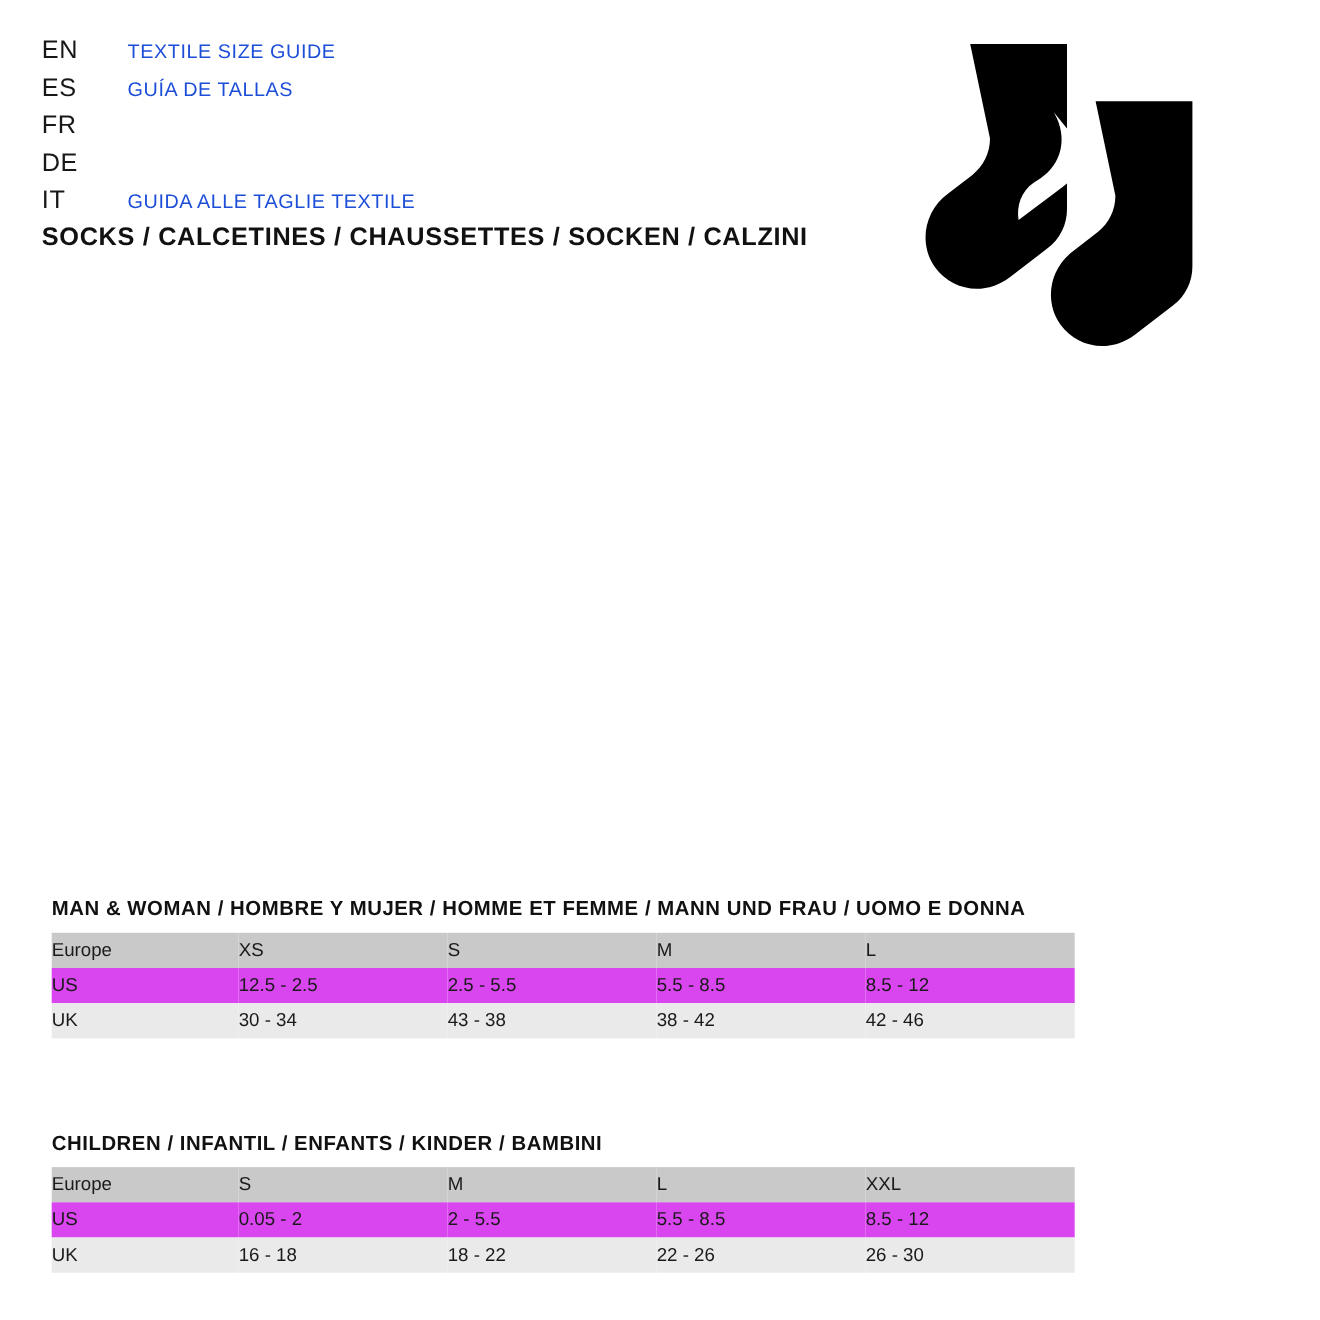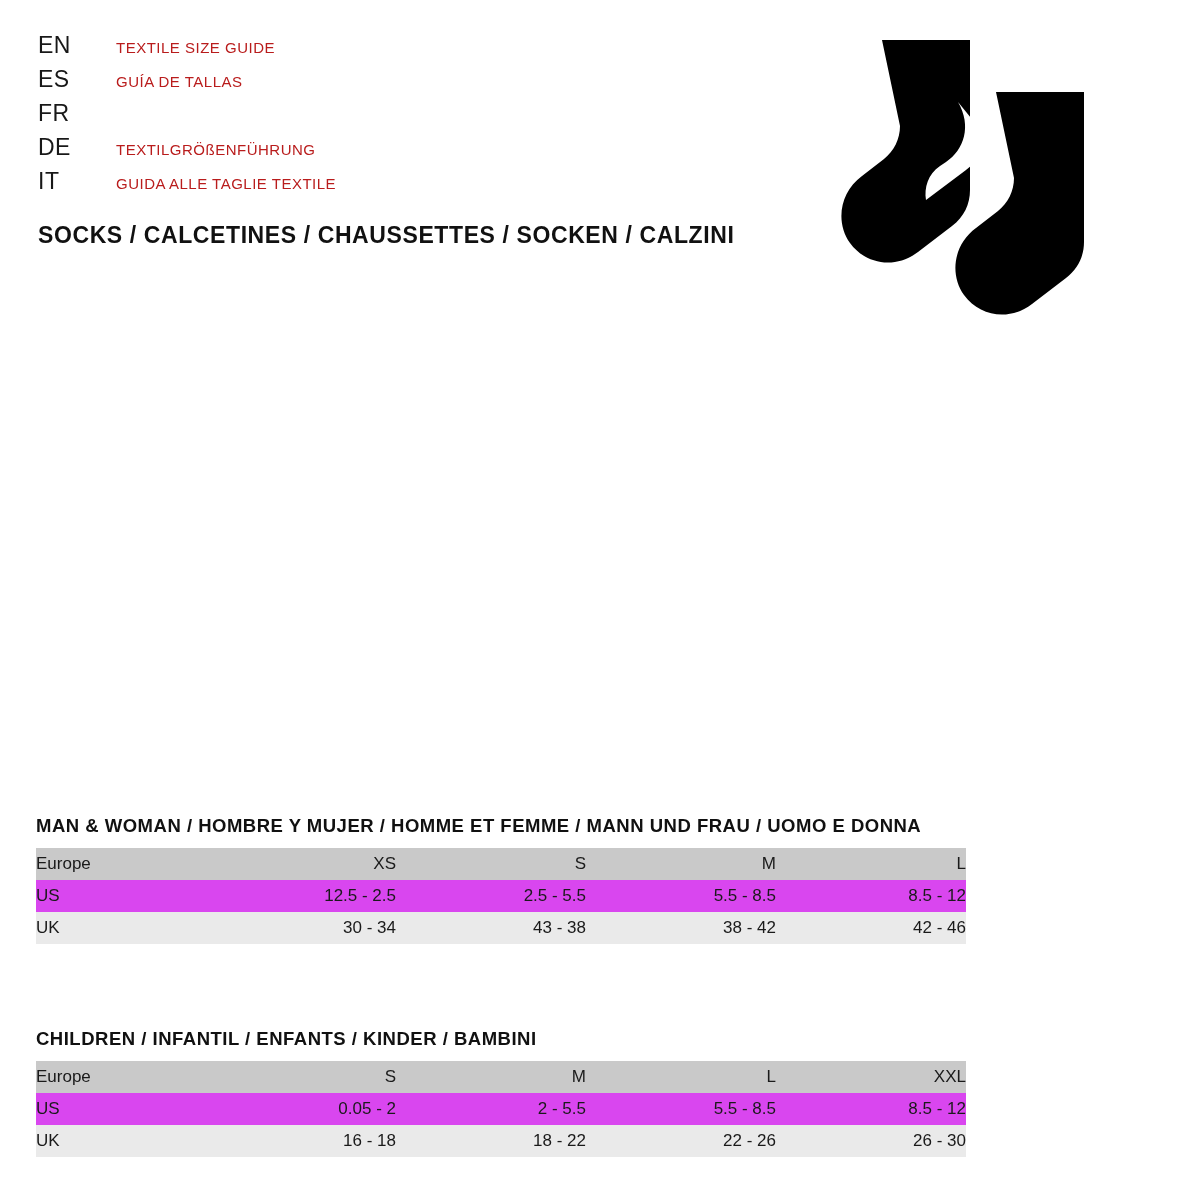--- a/index.html
+++ b/index.html
@@ -36,46 +36,45 @@
     height: 34px;
   }
   .lang-code {
     width: 78px;
     flex: 0 0 78px;
     font-size: 23px;
     letter-spacing: 0.5px;
     color: #181818;
   }
   .lang-text {
-    font-size: 15px;
+    font-size: 18px;
     letter-spacing: 0.5px;
-    color: #b91c1c;
+    color: #1d4ed8;
   }
 
   .product-line {
-    margin-top: 20px;
     font-size: 23px;
     font-weight: bold;
     letter-spacing: 0.6px;
     color: #111111;
   }
 
   
   .socks {
     position: absolute;
     left: 800px;
     top: 30px;
     width: 340px;
     height: 340px;
   }
 
   
   .table-block {
     position: absolute;
-    left: 36px;
+    left: 47px;
     width: 930px;
   }
   #block-adult { top: 815px; }
   #block-child { top: 1028px; }
 
   .table-title {
     font-size: 18.5px;
     font-weight: bold;
     letter-spacing: 0.5px;
     color: #111111;
@@ -95,21 +94,21 @@
     padding: 0;
     vertical-align: middle;
   }
   td.label-cell {
     text-align: left;
     padding-left: 8px;
     width: 170px;
     margin-top: 31px;
   }
   td.val-cell {
-    text-align: right;
+    text-align: left;
   }
   tr.row-head td {
     background: #c9c9c9;
   }
   tr.row-alt td {
     background: #eaeaea;
   }
   tr.row-plain td {
     background: #d946ef;
   }
@@ -130,21 +129,20 @@
       <div class="lang-code">ES</div>
       <div class="lang-text">GUÍA DE TALLAS</div>
     </div>
 
     <div class="lang-row">
       <div class="lang-code">FR</div>
     </div>
 
     <div class="lang-row">
       <div class="lang-code">DE</div>
-      <div class="lang-text">TEXTILGRÖßENFÜHRUNG</div>
     </div>
 
     <div class="lang-row">
       <div class="lang-code">IT</div>
       <div class="lang-text">GUIDA ALLE TAGLIE TEXTILE</div>
     </div>
 
     <div class="product-line">SOCKS / CALCETINES / CHAUSSETTES / SOCKEN / CALZINI</div>
   </div>
 

